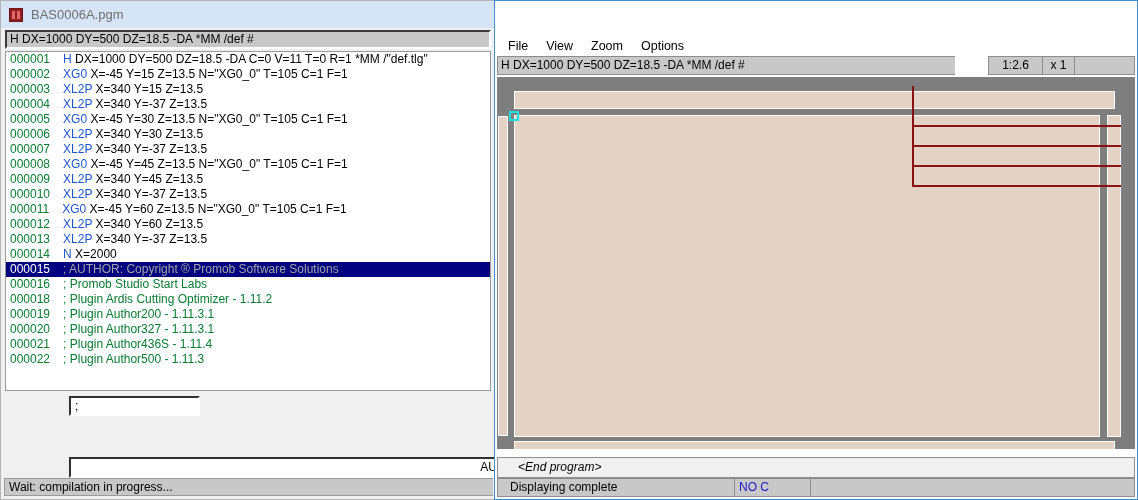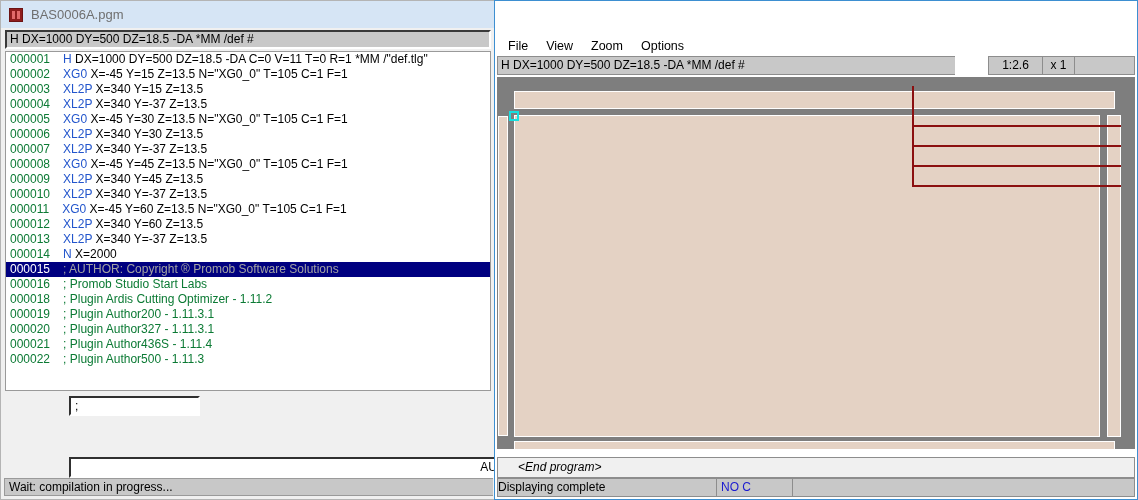--- a/index.html
+++ b/index.html
@@ -204,22 +204,22 @@
     position:absolute;left:2px;top:456px;width:638px;height:21px;
     background:#f0f0f0;border:1px solid #8d8d8d;box-sizing:border-box;
     font-size:12px;color:#000;line-height:18px;padding-left:20px;
     white-space:nowrap;overflow:hidden;font-style:italic;
   }
   #graphics-statusbar{
     position:absolute;left:2px;bottom:2px;width:638px;height:19px;
     display:flex;box-sizing:border-box;
   }
   #sb-status{
-    width:220px;background:#c8c8c8;border:1px solid #8d8d8d;box-sizing:border-box;
-    font-size:12px;color:#000;line-height:16px;padding-left:0;
+    width:238px;background:#c8c8c8;border:1px solid #8d8d8d;box-sizing:border-box;
+    font-size:12px;color:#000;line-height:16px;padding-left:12px;
     white-space:nowrap;overflow:hidden;
   }
   #sb-noc{
     width:76px;background:#c8c8c8;border:1px solid #8d8d8d;border-left:none;
     box-sizing:border-box;font-size:12px;color:#1a1ad0;line-height:16px;padding-left:4px;
   }
   #sb-rest{
     flex:1 1 auto;background:#c8c8c8;border:1px solid #8d8d8d;border-left:none;
     box-sizing:border-box;
   }

